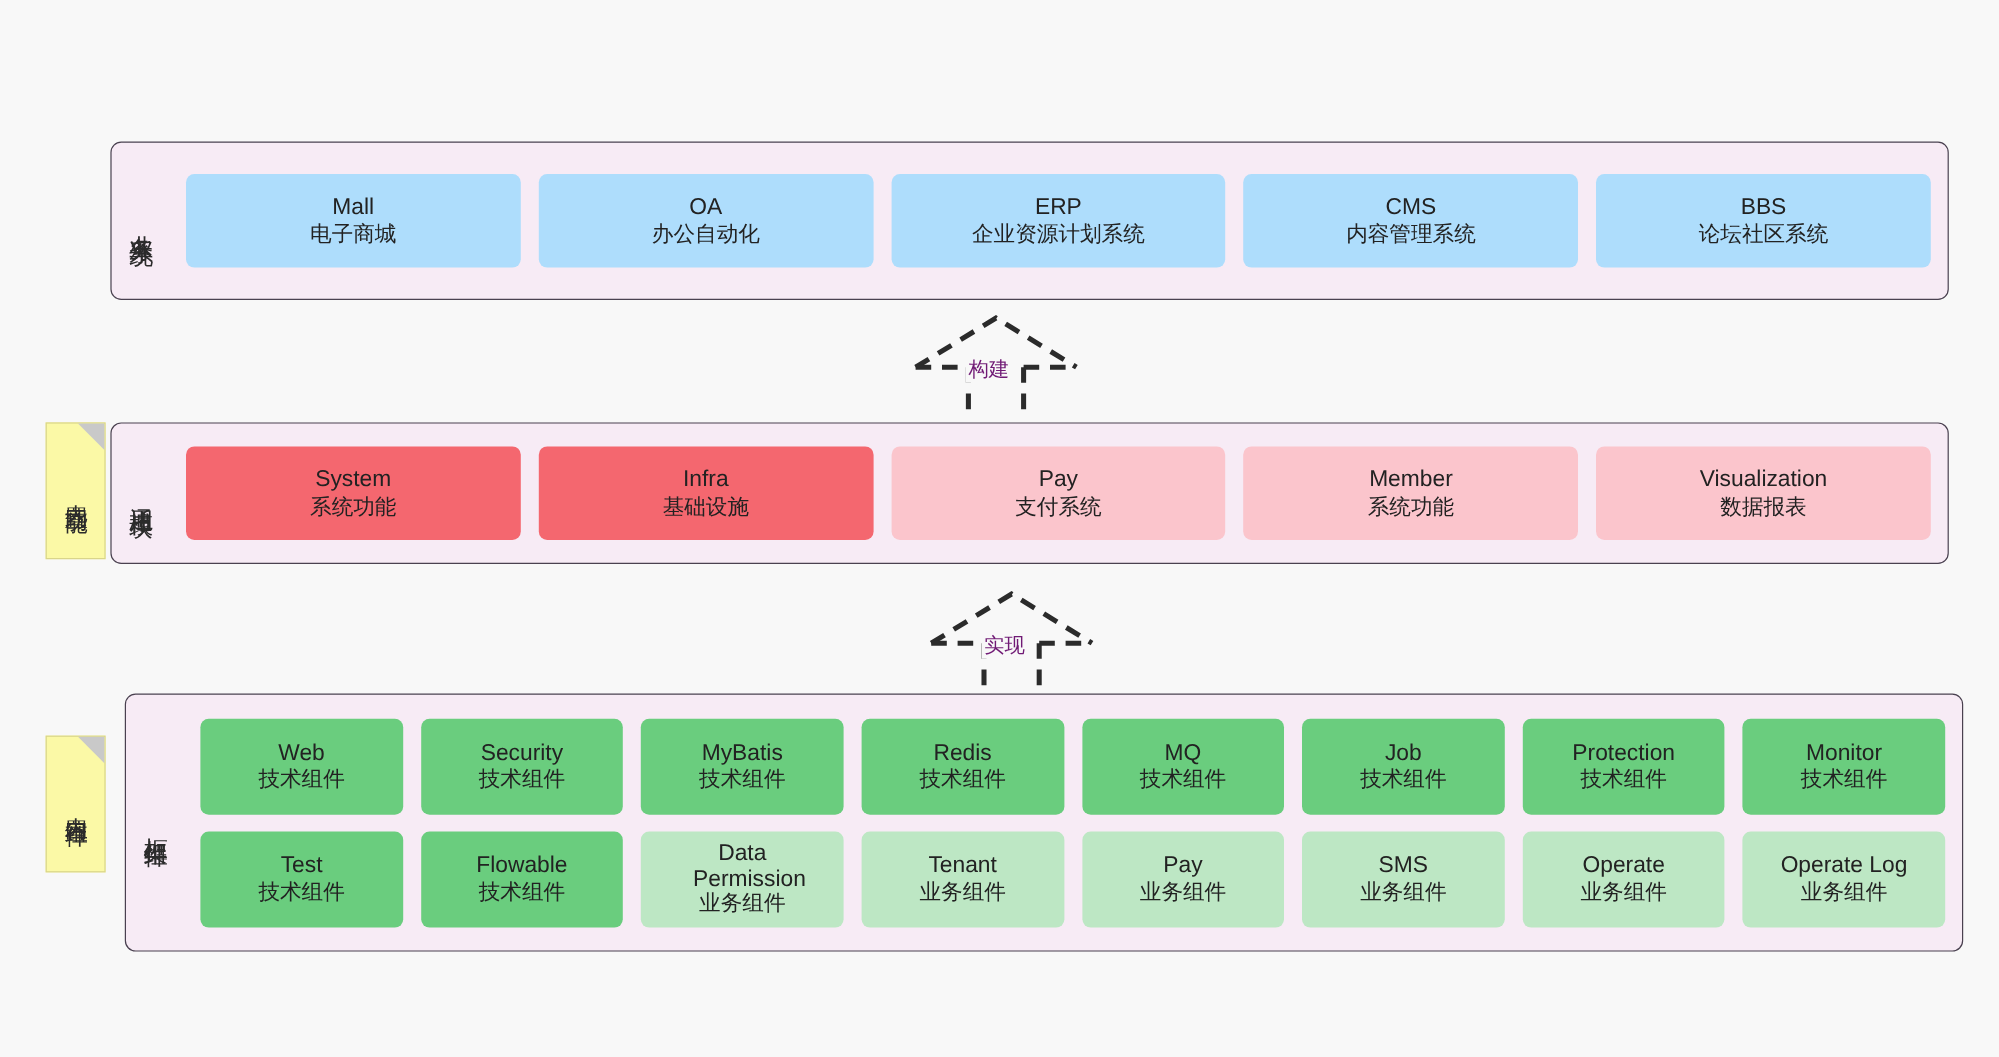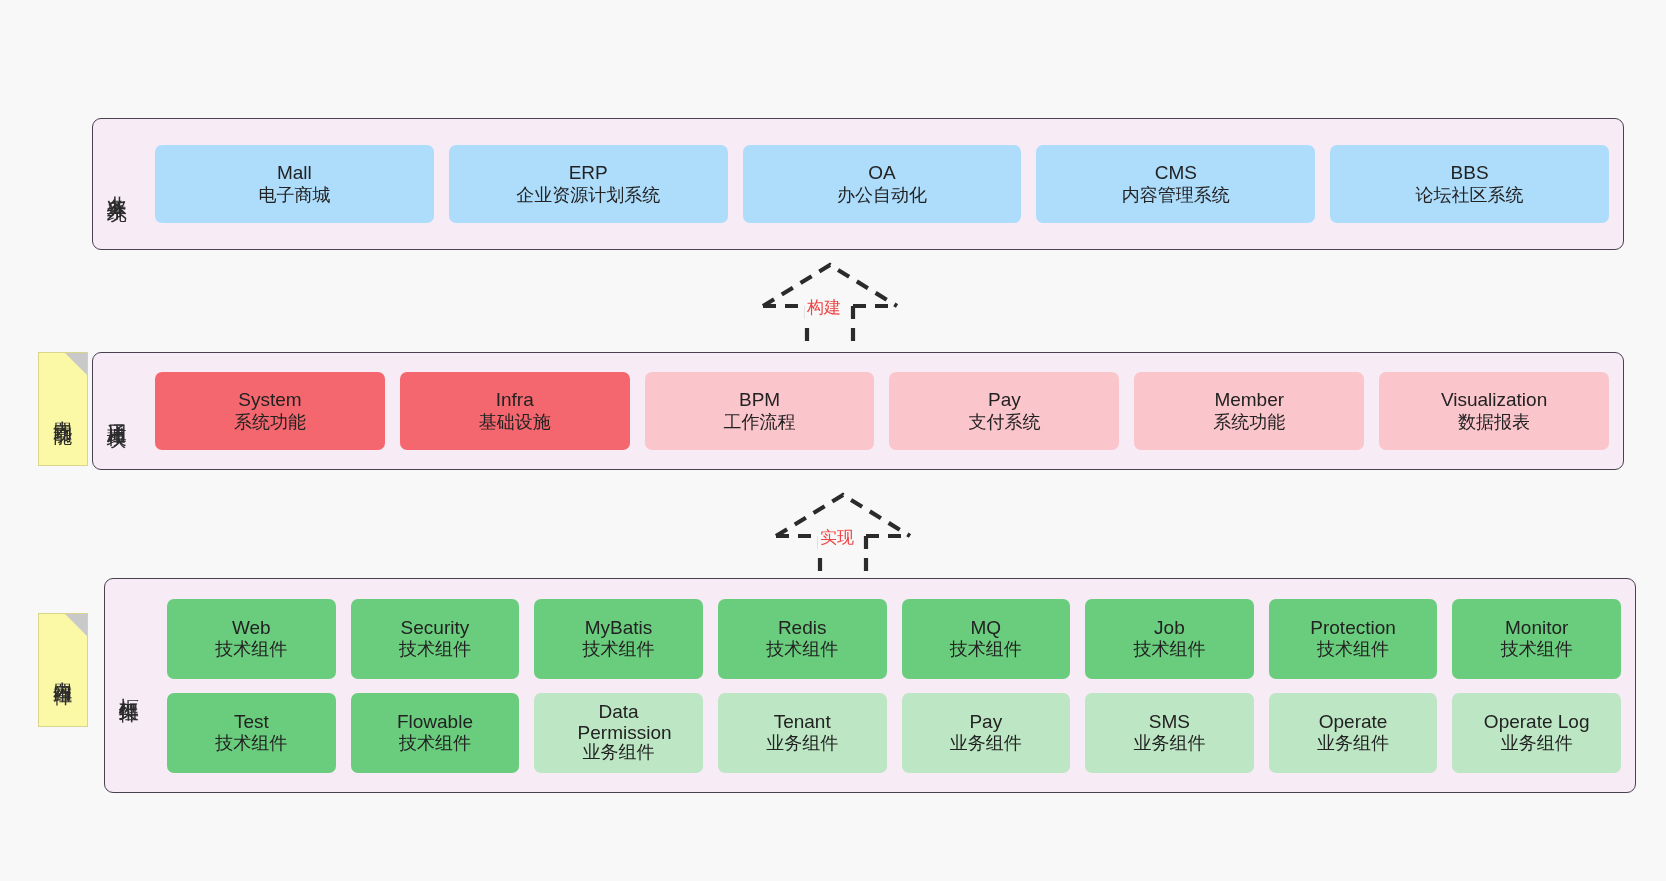--- a/index.html
+++ b/index.html
@@ -95,47 +95,47 @@
     border-left: 22px solid transparent;
     border-top: 22px solid #c9c9c9;
   }
 
   
   .uml-arrow { position: absolute; z-index: 2; }
   .uml-arrow svg { display: block; overflow: visible; }
   .uml-label {
     position: absolute;
     font-size: 17px;
-    color: #ef4444;
+    color: #701a75;
     background: #f8f8f8;
     padding: 0 2px;
     white-space: nowrap;
     user-select: none;
   }
 </style>
 </head>
 <body>
 
 <div id="stage">
 
   <div class="layer" style="left:92px; top:118px; width:1532px; height:132px;">
     <div class="layer-title">业务系统</div>
     <div class="layer-body">
       <div class="row" style="height:78px;">
         <div class="cell c-blue">
           <span class="en">Mall</span>
           <span class="cn">电子商城</span>
         </div>
         <div class="cell c-blue">
+          <span class="en">OA</span>
+          <span class="cn">办公自动化</span>
+        </div>
+        <div class="cell c-blue">
           <span class="en">ERP</span>
           <span class="cn">企业资源计划系统</span>
-        </div>
-        <div class="cell c-blue">
-          <span class="en">OA</span>
-          <span class="cn">办公自动化</span>
         </div>
         <div class="cell c-blue">
           <span class="en">CMS</span>
           <span class="cn">内容管理系统</span>
         </div>
         <div class="cell c-blue">
           <span class="en">BBS</span>
           <span class="cn">论坛社区系统</span>
         </div>
       </div>
@@ -169,24 +169,20 @@
       <div class="row" style="height:78px;">
         <div class="cell c-red">
           <span class="en">System</span>
           <span class="cn">系统功能</span>
         </div>
         <div class="cell c-red">
           <span class="en">Infra</span>
           <span class="cn">基础设施</span>
         </div>
         <div class="cell c-pink">
-          <span class="en">BPM</span>
-          <span class="cn">工作流程</span>
-        </div>
-        <div class="cell c-pink">
           <span class="en">Pay</span>
           <span class="cn">支付系统</span>
         </div>
         <div class="cell c-pink">
           <span class="en">Member</span>
           <span class="cn">系统功能</span>
         </div>
         <div class="cell c-pink">
           <span class="en">Visualization</span>
           <span class="cn">数据报表</span>

